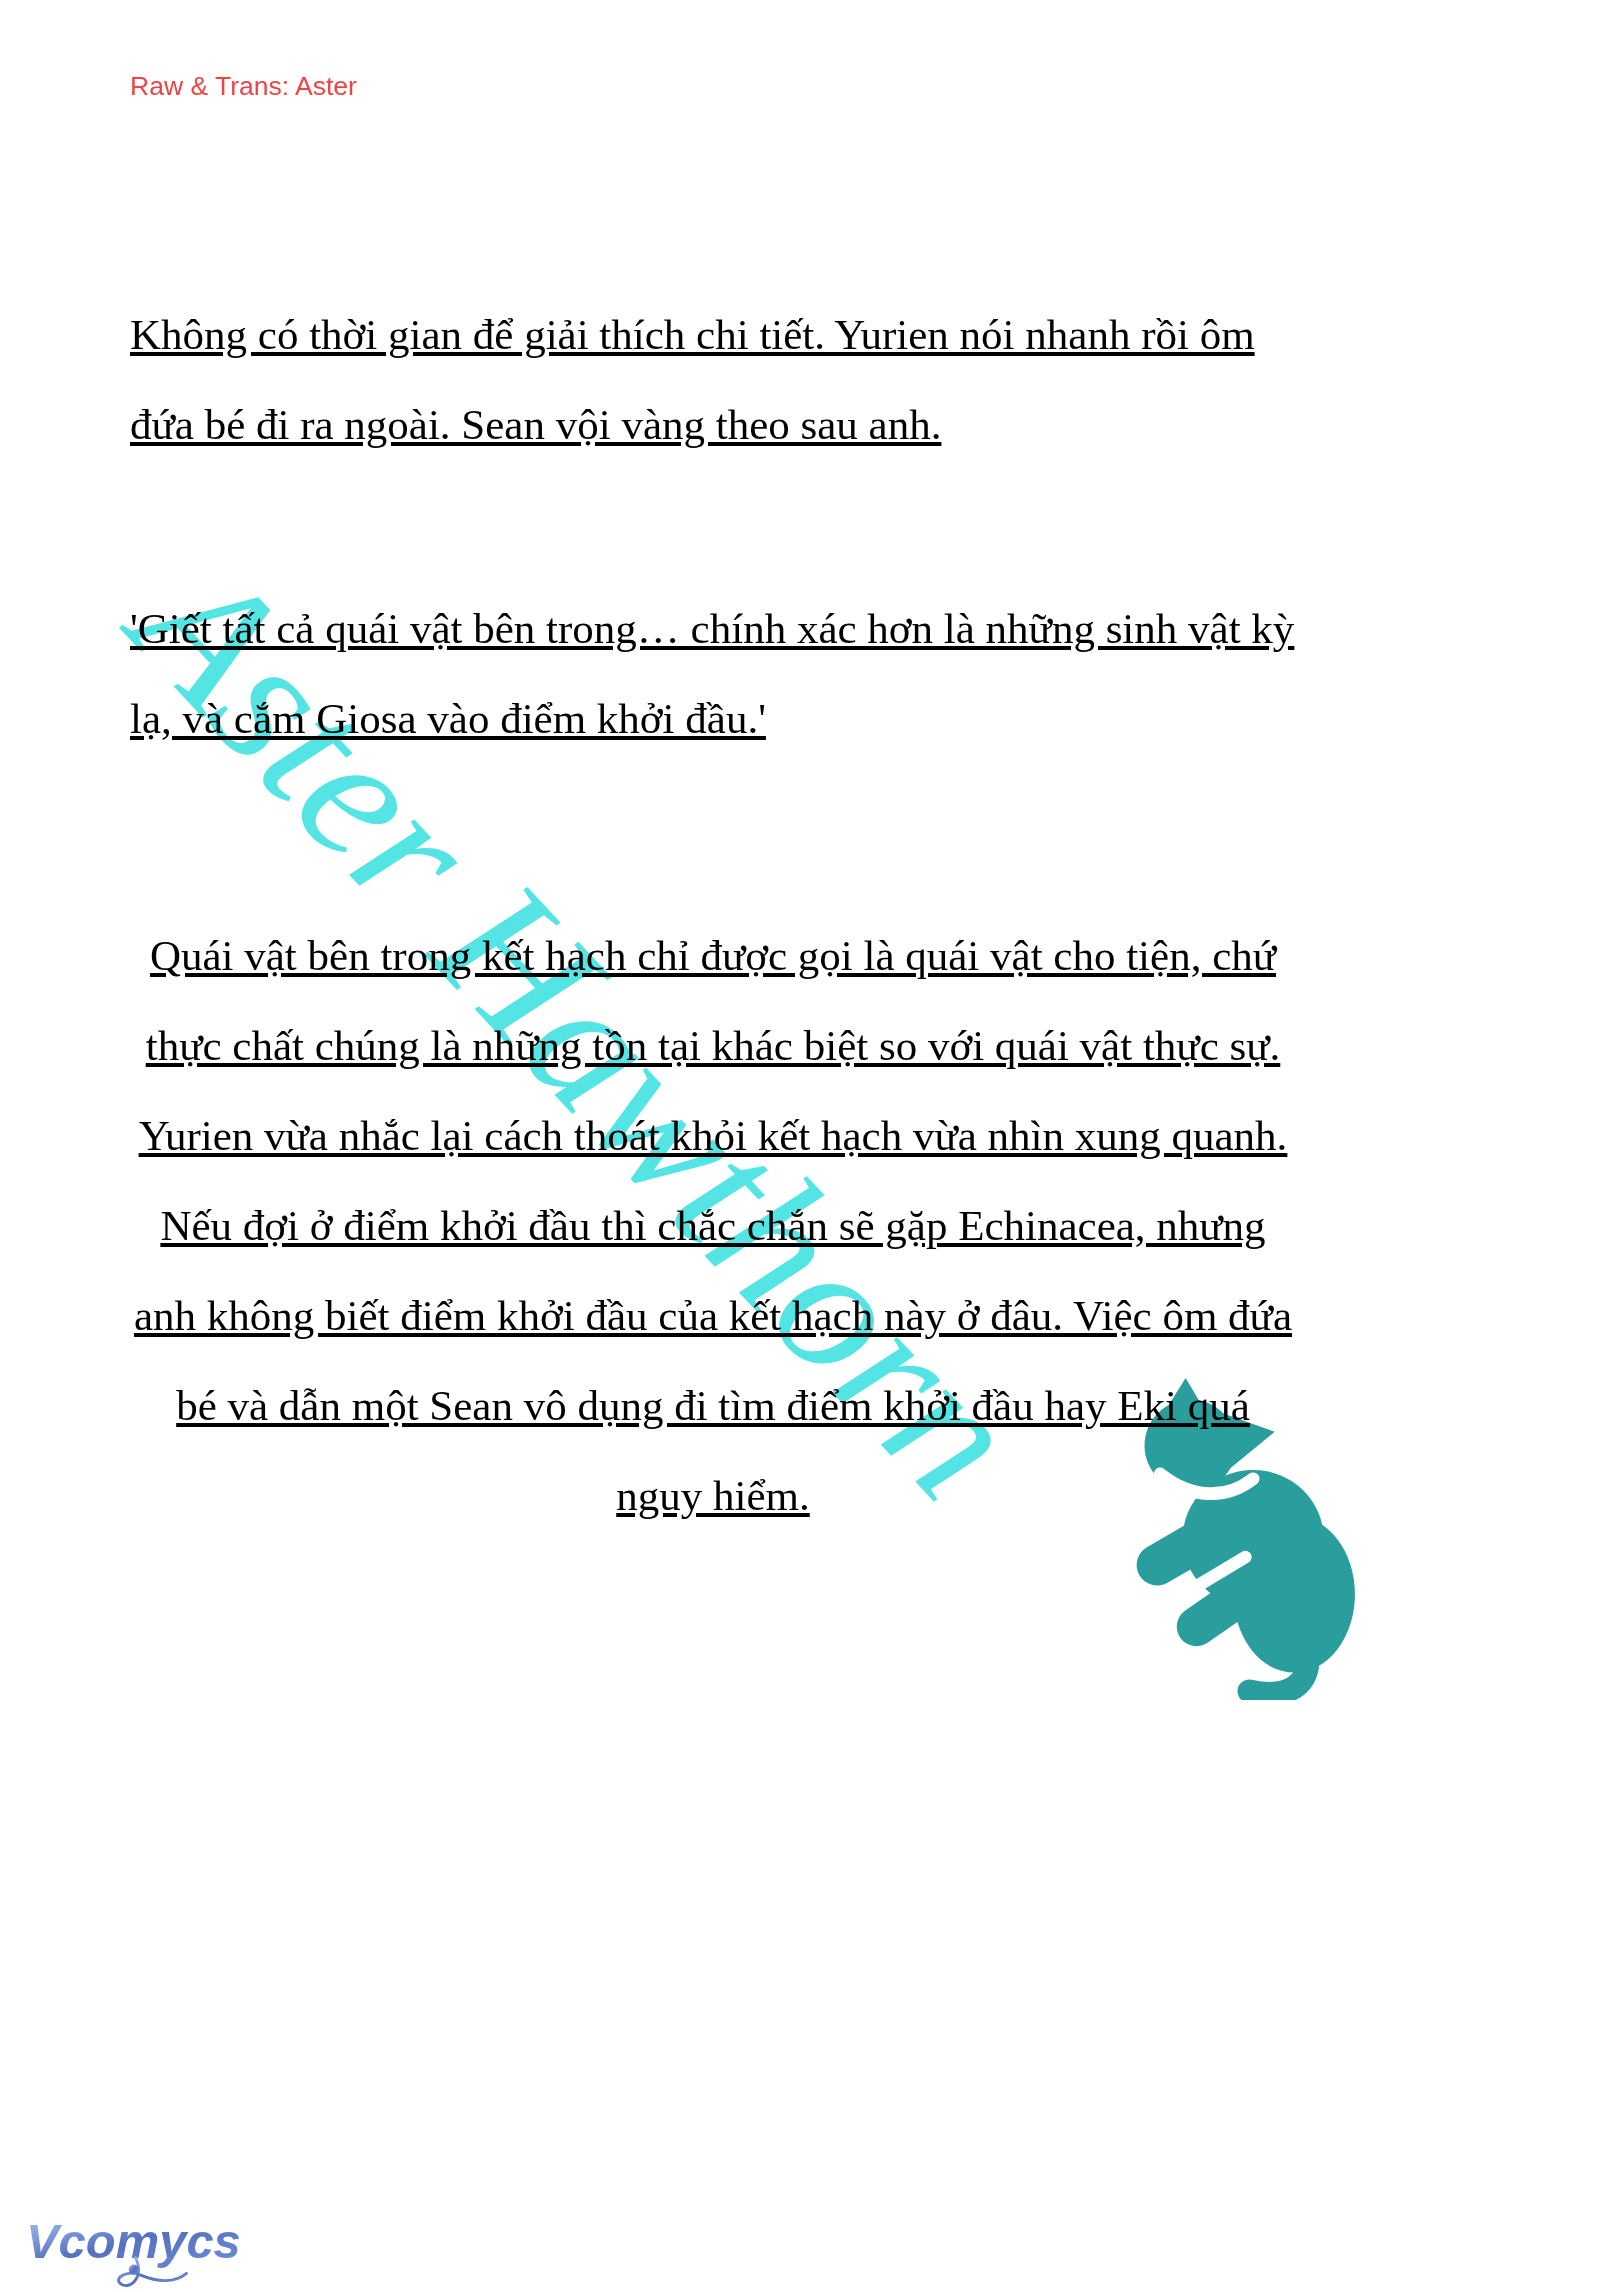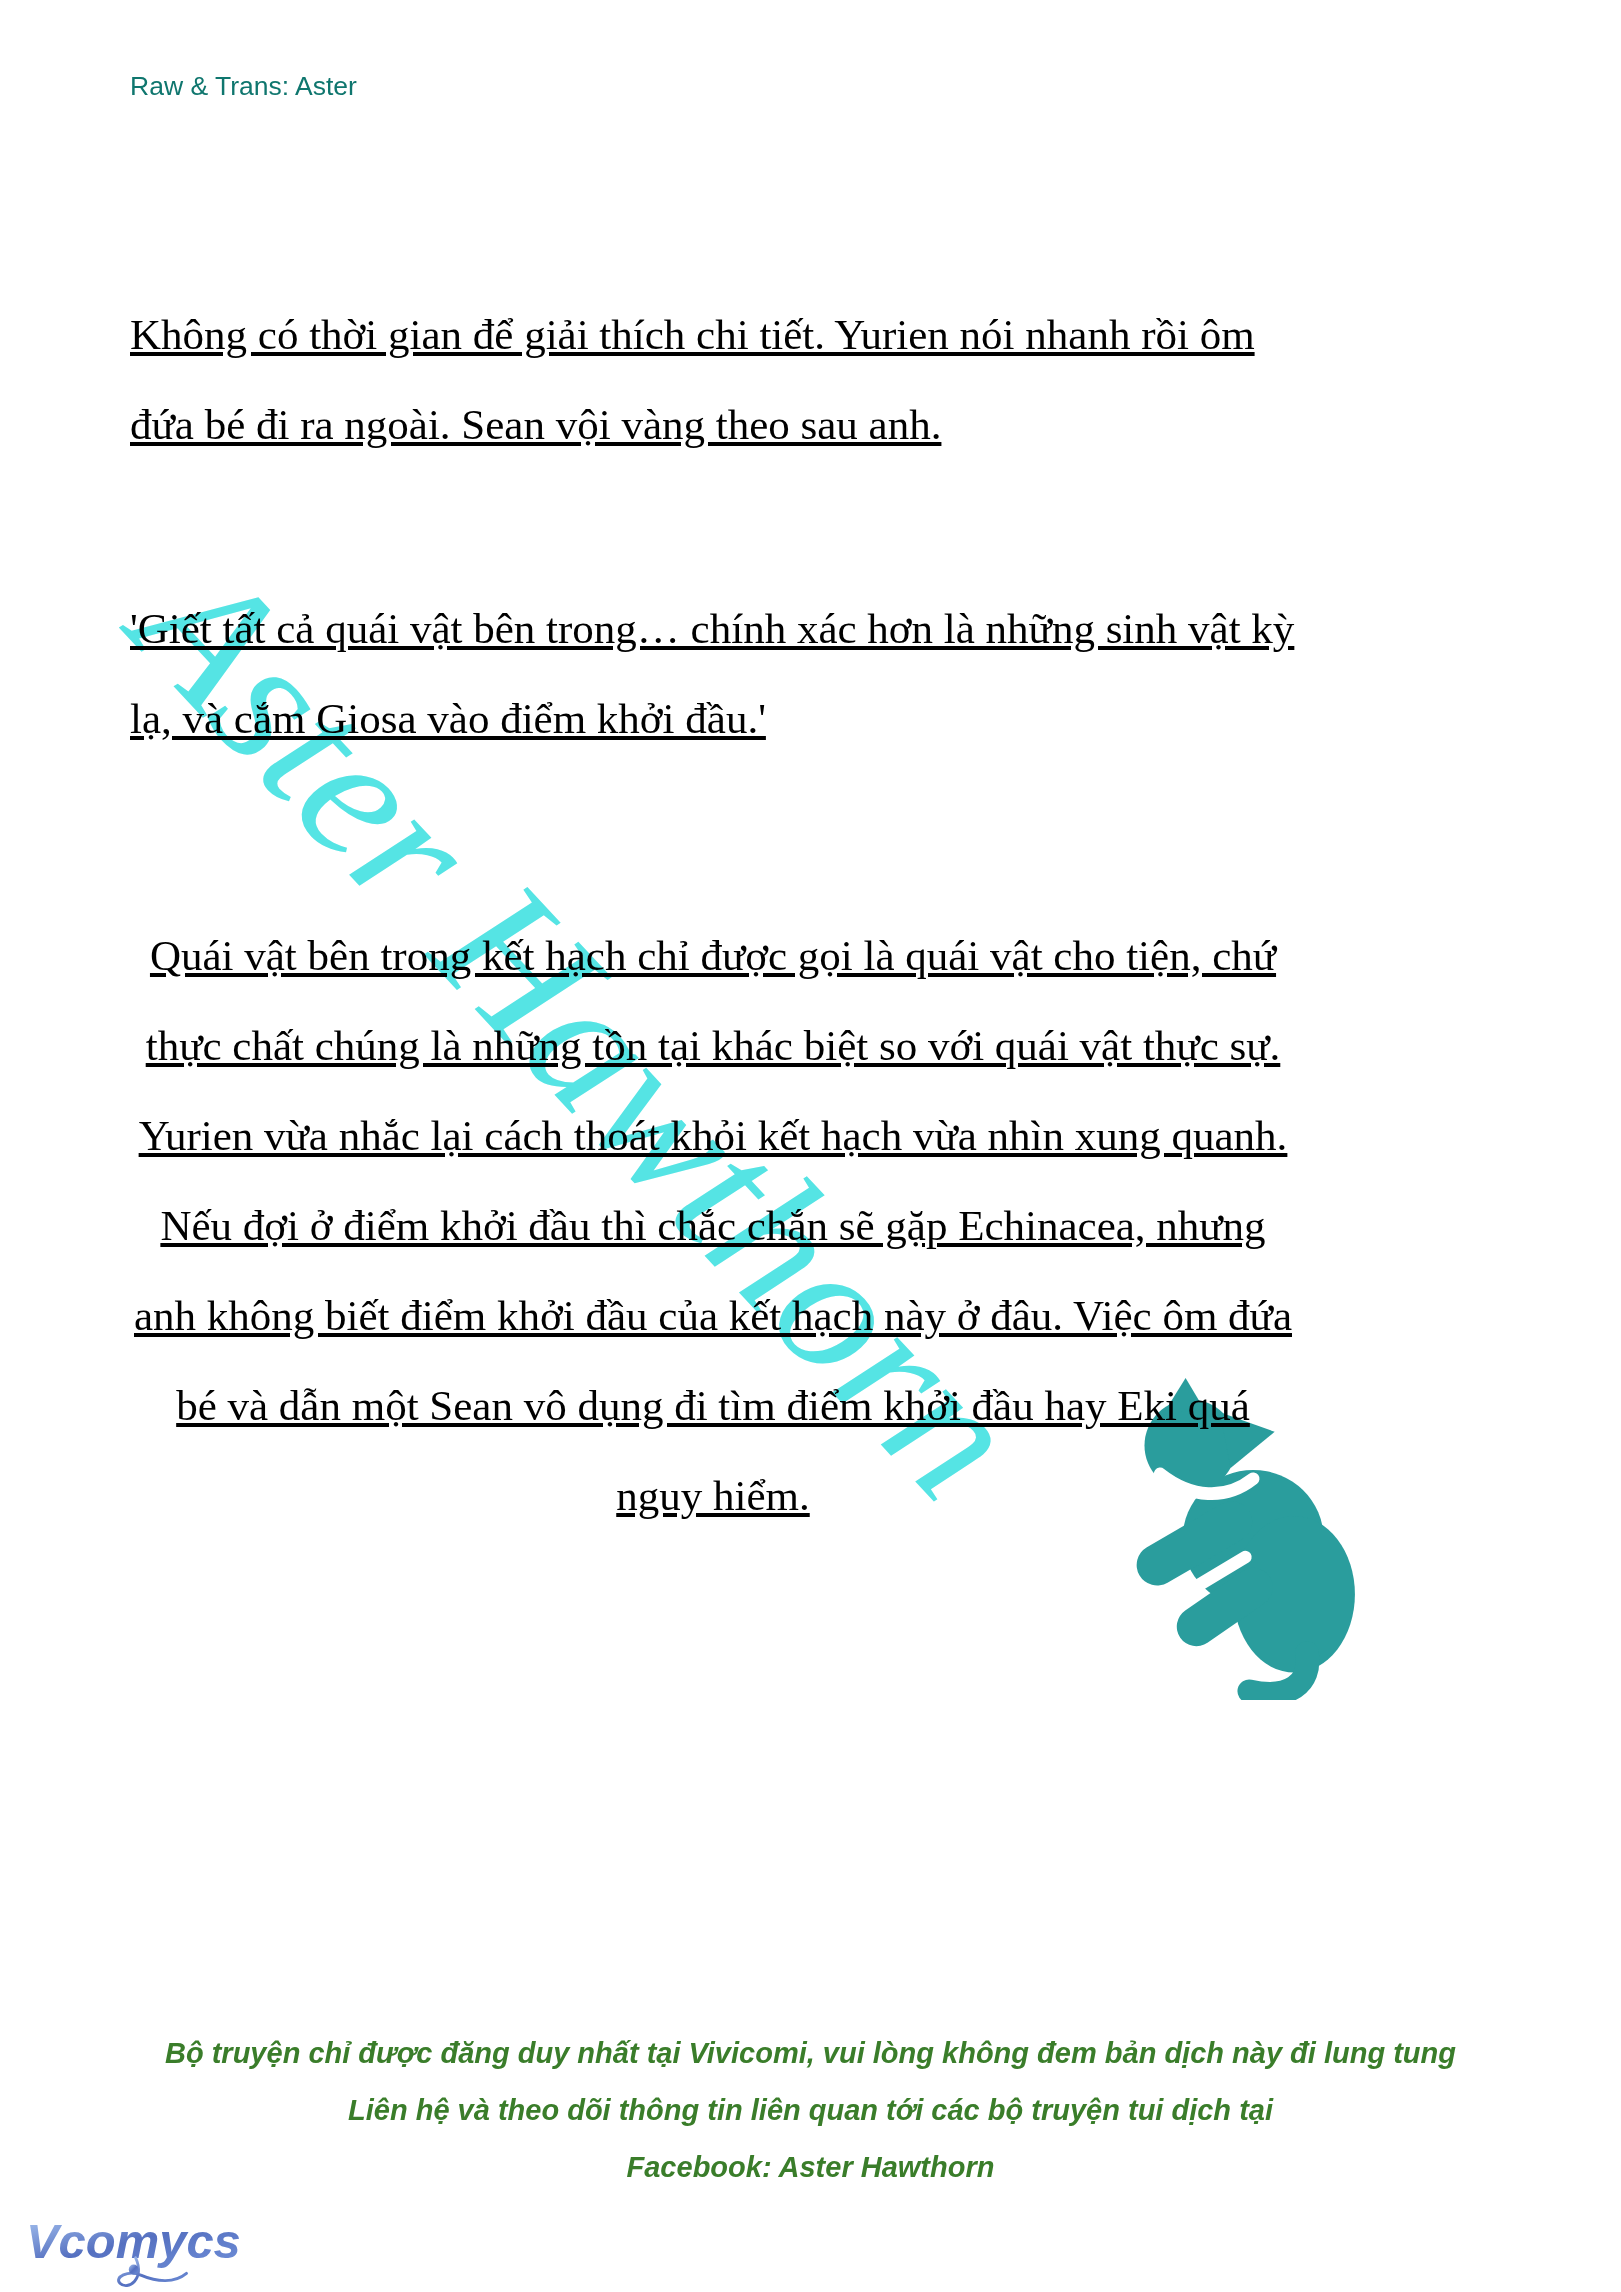--- a/index.html
+++ b/index.html
@@ -10,21 +10,21 @@
     background: #ffffff;
     overflow: hidden;
     font-family: "Liberation Serif", serif;
   }
   .header {
     position: absolute;
     left: 130px;
     top: 71px;
     font-family: "Liberation Sans", sans-serif;
     font-size: 26.5px;
-    color: #0f766e;
+    color: #ef4444;
     z-index: 3;
   }
   .watermark {
     position: absolute;
     left: 250px;
     top: 519px;
     font-family: "Liberation Serif", serif;
     font-style: italic;
     font-size: 186px;
     color: #55e4e4;
@@ -112,25 +112,20 @@
       <path d="M 55 99 C 87 124, 122 126, 150 104" fill="none" stroke="#ffffff" stroke-width="13" stroke-linecap="round"></path>
     </g>
   </svg>
 
   <div class="body-text">
     <p class="p1">Không có thời gian để giải thích chi tiết. Yurien nói nhanh rồi ôm đứa bé đi ra ngoài. Sean vội vàng theo sau anh.</p>
     <p class="p2">'Giết tất cả quái vật bên trong… chính xác hơn là những sinh vật kỳ lạ, và cắm Giosa vào điểm khởi đầu.'</p>
     <p class="p3">Quái vật bên trong kết hạch chỉ được gọi là quái vật cho tiện, chứ thực chất chúng là những tồn tại khác biệt so với quái vật thực sự. Yurien vừa nhắc lại cách thoát khỏi kết hạch vừa nhìn xung quanh. Nếu đợi ở điểm khởi đầu thì chắc chắn sẽ gặp Echinacea, nhưng anh không biết điểm khởi đầu của kết hạch này ở đâu. Việc ôm đứa bé và dẫn một Sean vô dụng đi tìm điểm khởi đầu hay Eki quá nguy hiểm.</p>
   </div>
 
-  <div class="footer">
-    <div>Bộ truyện chỉ được đăng duy nhất tại Vivicomi, vui lòng không đem bản dịch này đi lung tung</div>
-    <div>Liên hệ và theo dõi thông tin liên quan tới các bộ truyện tui dịch tại</div>
-    <div>Facebook: Aster Hawthorn</div>
-  </div>
 
   <svg class="logo" viewBox="0 0 250 93" xmlns="http://www.w3.org/2000/svg">
     <defs>
       <linearGradient id="lg" x1="0" y1="0" x2="1" y2="1">
         <stop offset="0" stop-color="#a9c6f2"></stop>
         <stop offset="0.5" stop-color="#5570c0"></stop>
         <stop offset="1" stop-color="#6f8fd8"></stop>
       </linearGradient>
     </defs>
     <text x="8" y="58" font-family="Liberation Sans, sans-serif" font-size="50" font-weight="bold" font-style="italic" fill="url(#lg)">Vcomycs</text>

